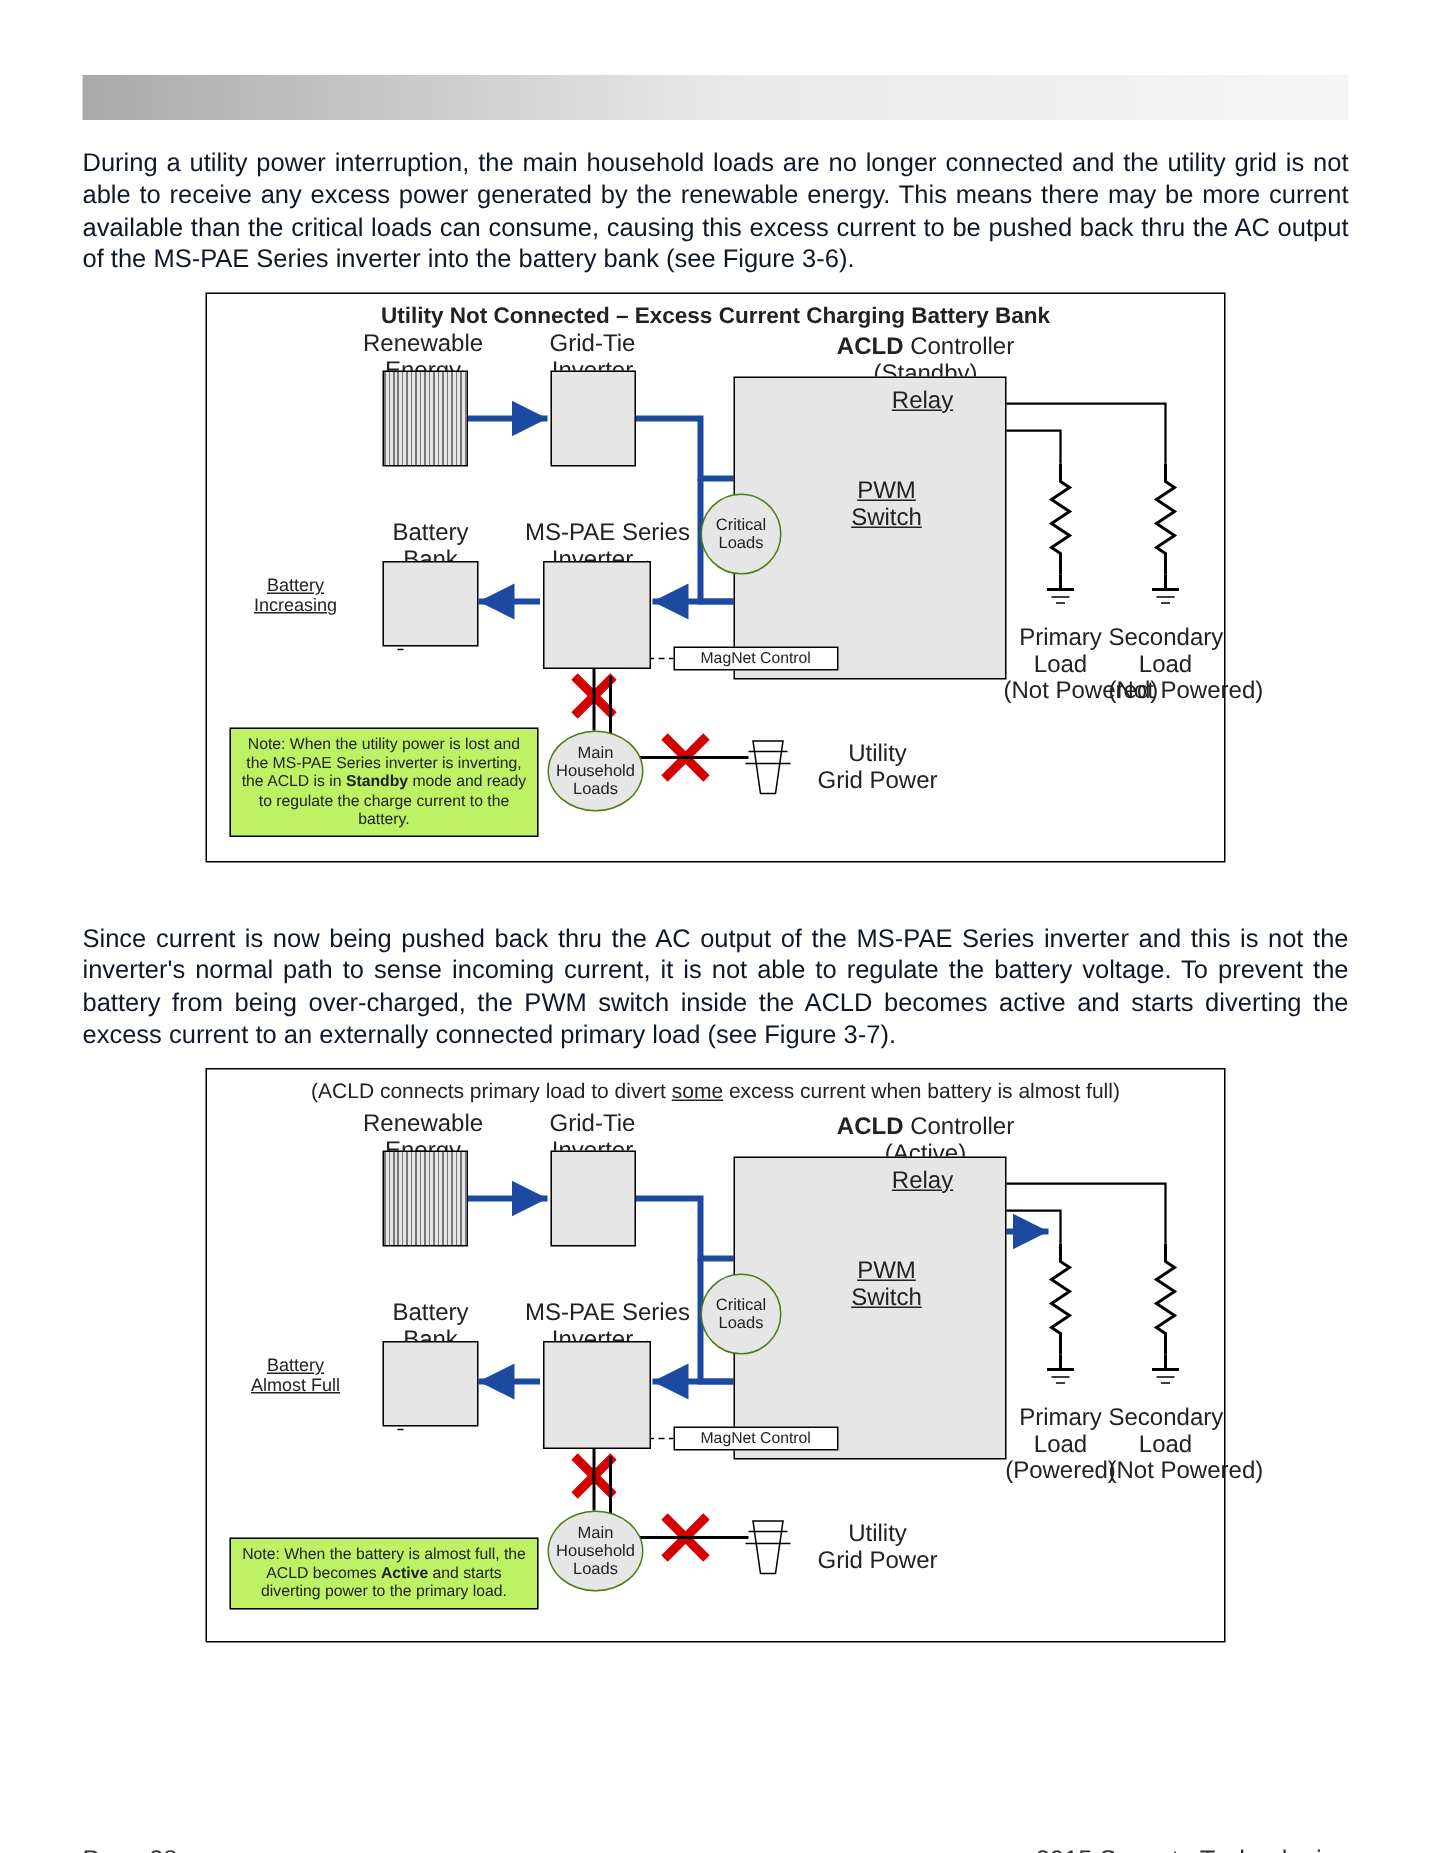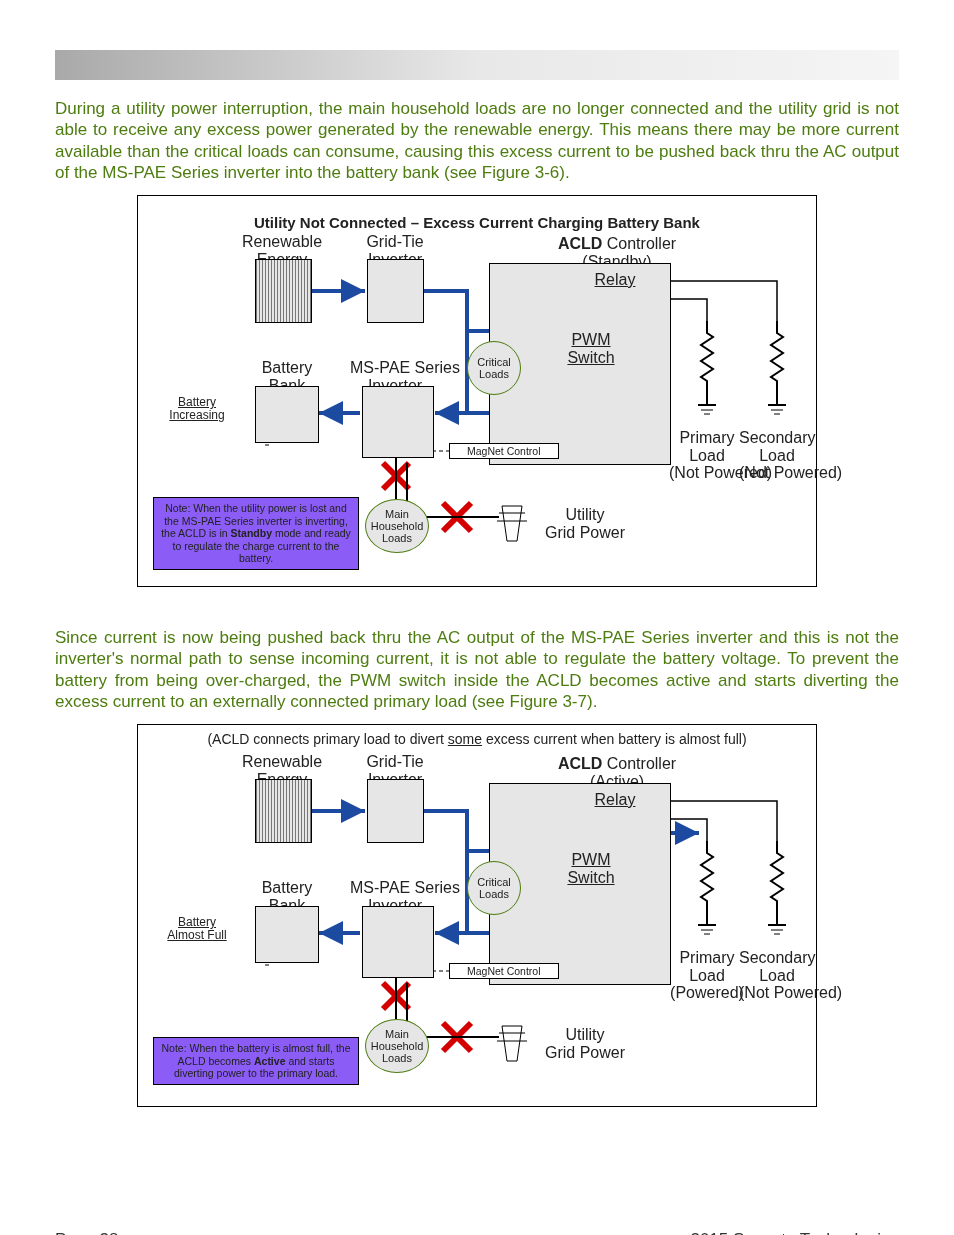--- a/index.html
+++ b/index.html
@@ -19,36 +19,36 @@
   }
   .header-band {
     height: 30px;
     background: linear-gradient(to right, #a9a9a9, #e8e8e8, #f5f5f5);
     margin: 50px 55px 0 55px;
   }
   .body-text {
     margin: 18px 55px 12px 55px;
     font-size: 17px;
     line-height: 1.25;
-    color: #4d7c0f;
+    color: #0f172a;
     text-align: justify;
   }
   .diagram-wrap {
     width: 680px;
     margin: 10px auto 40px auto;
   }
   .diagram {
     border: 1.5px solid #000;
     padding: 6px 6px 10px 6px;
   }
   .diag-title {
     text-align: center;
     font-size: 15px;
     font-weight: bold;
-    margin-top: 12px;
+    margin-top: 0;
   }
   .diag-sub {
     text-align: center;
     font-size: 14px;
     margin-bottom: 4px;
   }
   
   .schematic {
     position: relative;
     width: 660px;
@@ -88,21 +88,21 @@
     border: 1.5px solid #000;
     background: #e6e6e6;
   }
   .note {
     position: absolute;
     border: 1px solid #000;
     font-size: 10.5px;
     text-align: center;
     padding: 4px 6px;
     line-height: 1.2;
-    background: #8b5cf6;
+    background: #bef264;
   }
   .mag-box {
     position: absolute;
     border: 1px solid #000;
     background: #fff;
     font-size: 10.5px;
     padding: 1px 17px;
     text-align: center;
   }
   .footer {

